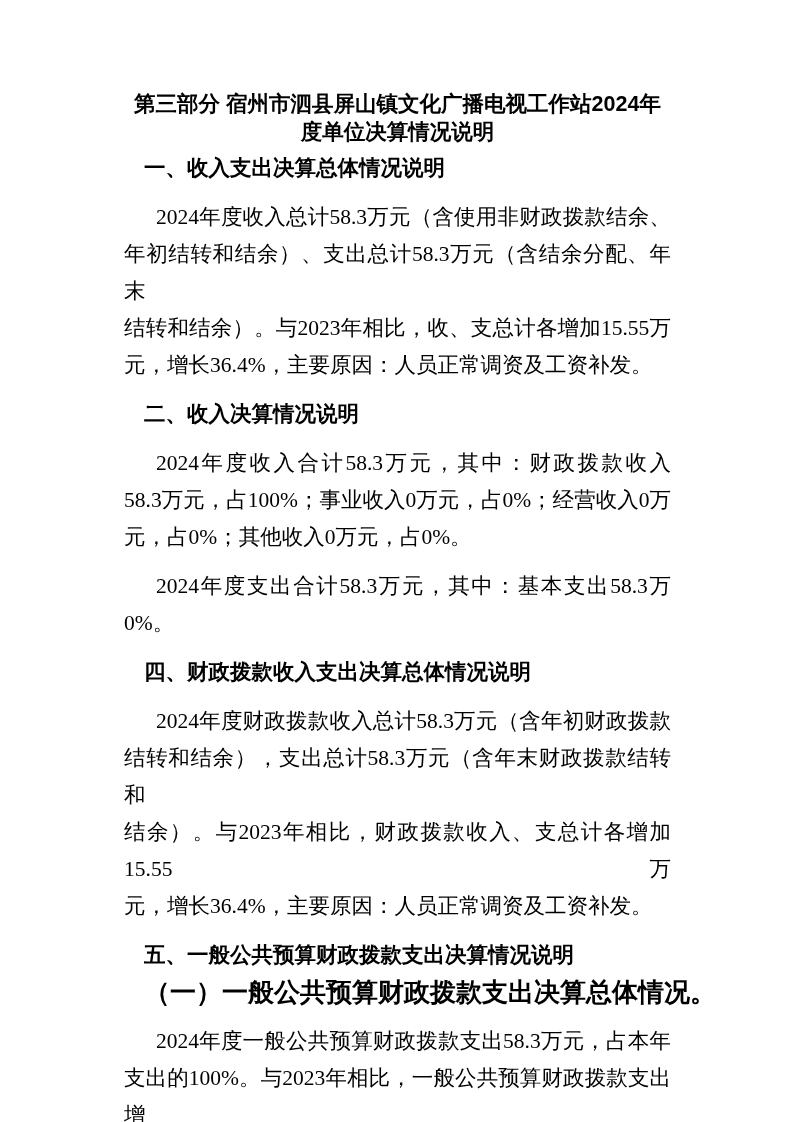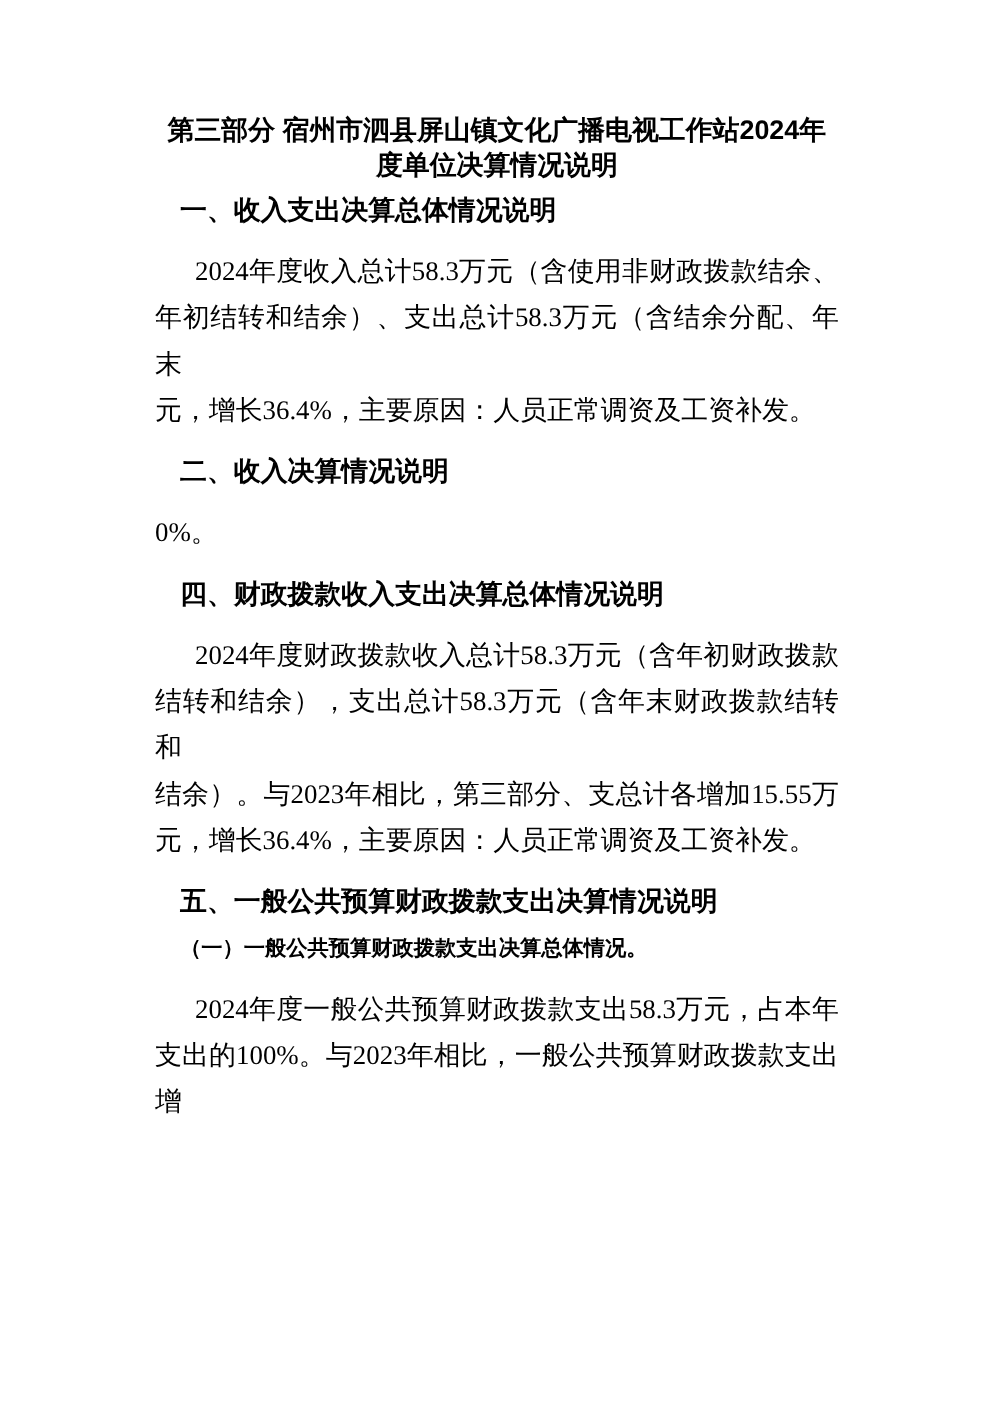--- a/index.html
+++ b/index.html
@@ -36,21 +36,21 @@
     font-family: Liberation Serif, serif;
     font-weight: bold;
     font-size: 21.5px;
     line-height: 37px;
     text-indent: 32px;
     white-space: nowrap;
   }
   .subheading {
     font-family: "Liberation Serif", "DejaVu Serif", serif;
     font-weight: bold;
-    font-size: 17px;
+    font-size: 26px;
     line-height: 37px;
     text-indent: 32px;
     white-space: nowrap;
   }
   .para {
     margin: 12px;
   }
   .line {
     font-size: 21.5px;
     line-height: 37px;
@@ -72,31 +72,38 @@
   <div class="content">
     <h1 class="doc-title">
       <span>第三部分 宿州市泗县屏山镇文化广播电视工作站2024年</span><br>
       <span>度单位决算情况说明</span>
     </h1>
     <div>
         <div class="heading">一、收入支出决算总体情况说明</div>
         <div class="para">
           <div class="line first">2024年度收入总计58.3万元（含使用非财政拨款结余、</div>
           <div class="line">年初结转和结余）、支出总计58.3万元（含结余分配、年末</div>
+          <div class="line">结转和结余）。与2023年相比，收、支总计各增加15.55万</div>
           <div class="line last">元，增长36.4%，主要原因：人员正常调资及工资补发。</div>
         </div>
         <div class="heading">二、收入决算情况说明</div>
         <div class="para">
+          <div class="line first">2024年度收入合计58.3万元，其中：财政拨款收入</div>
+          <div class="line">58.3万元，占100%；事业收入0万元，占0%；经营收入0万</div>
+          <div class="line last">元，占0%；其他收入0万元，占0%。</div>
+        </div>
+        <div class="para">
+          <div class="line first">2024年度支出合计58.3万元，其中：基本支出58.3万</div>
           <div class="line last">0%。</div>
         </div>
         <div class="heading">四、财政拨款收入支出决算总体情况说明</div>
         <div class="para">
           <div class="line first">2024年度财政拨款收入总计58.3万元（含年初财政拨款</div>
           <div class="line">结转和结余），支出总计58.3万元（含年末财政拨款结转和</div>
-          <div class="line">结余）。与2023年相比，第三部分、支总计各增加15.55万</div>
+          <div class="line">结余）。与2023年相比，财政拨款收入、支总计各增加15.55万</div>
           <div class="line last">元，增长36.4%，主要原因：人员正常调资及工资补发。</div>
         </div>
         <div class="heading">五、一般公共预算财政拨款支出决算情况说明</div>
         <div class="subheading">（一）一般公共预算财政拨款支出决算总体情况。</div>
         <div class="para">
           <div class="line first">2024年度一般公共预算财政拨款支出58.3万元，占本年</div>
           <div class="line">支出的100%。与2023年相比，一般公共预算财政拨款支出增</div>
         </div>
       </div>
   </div>

